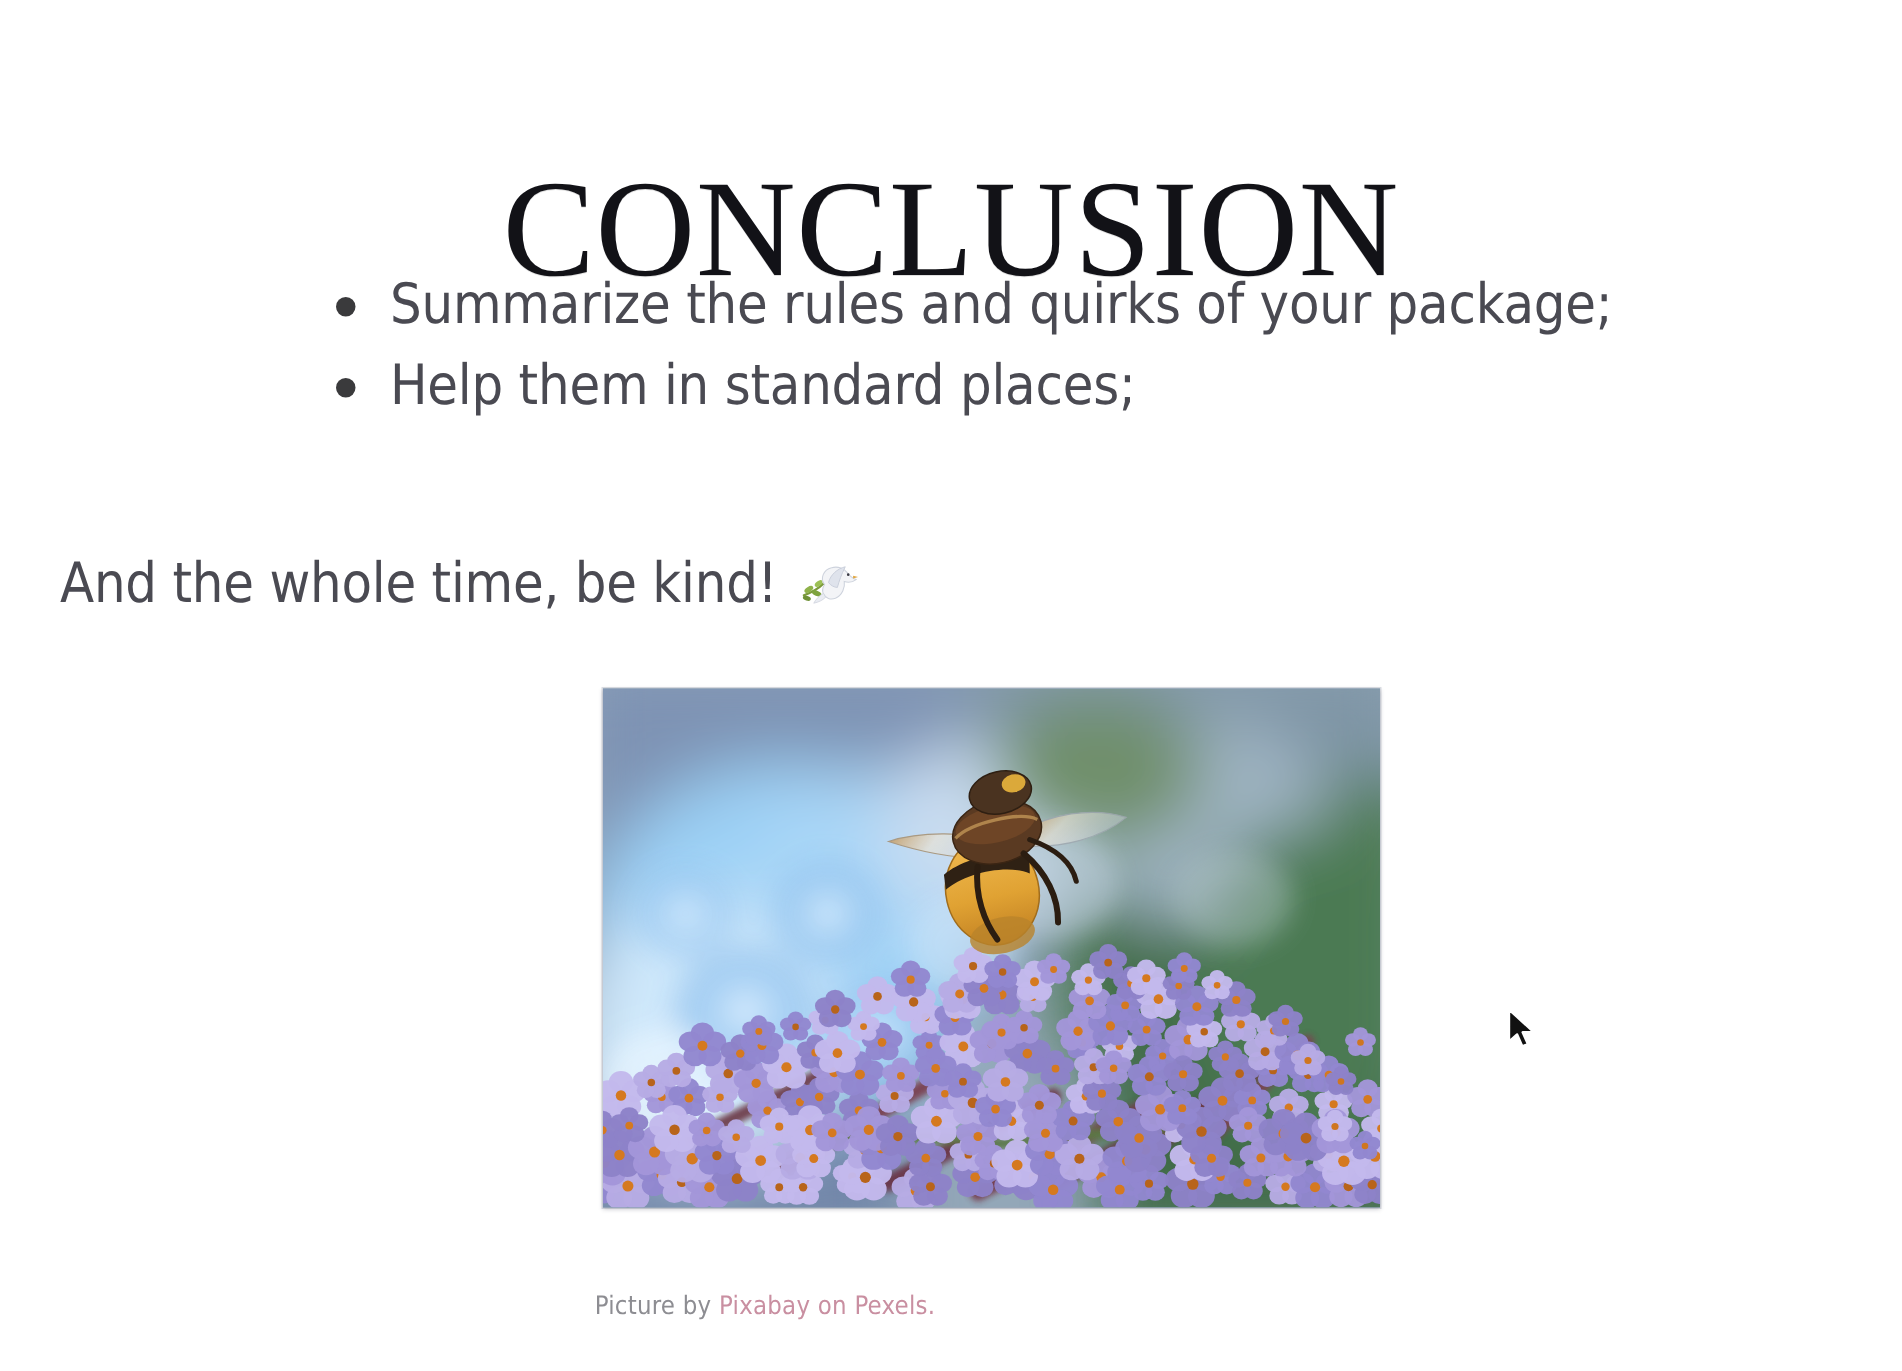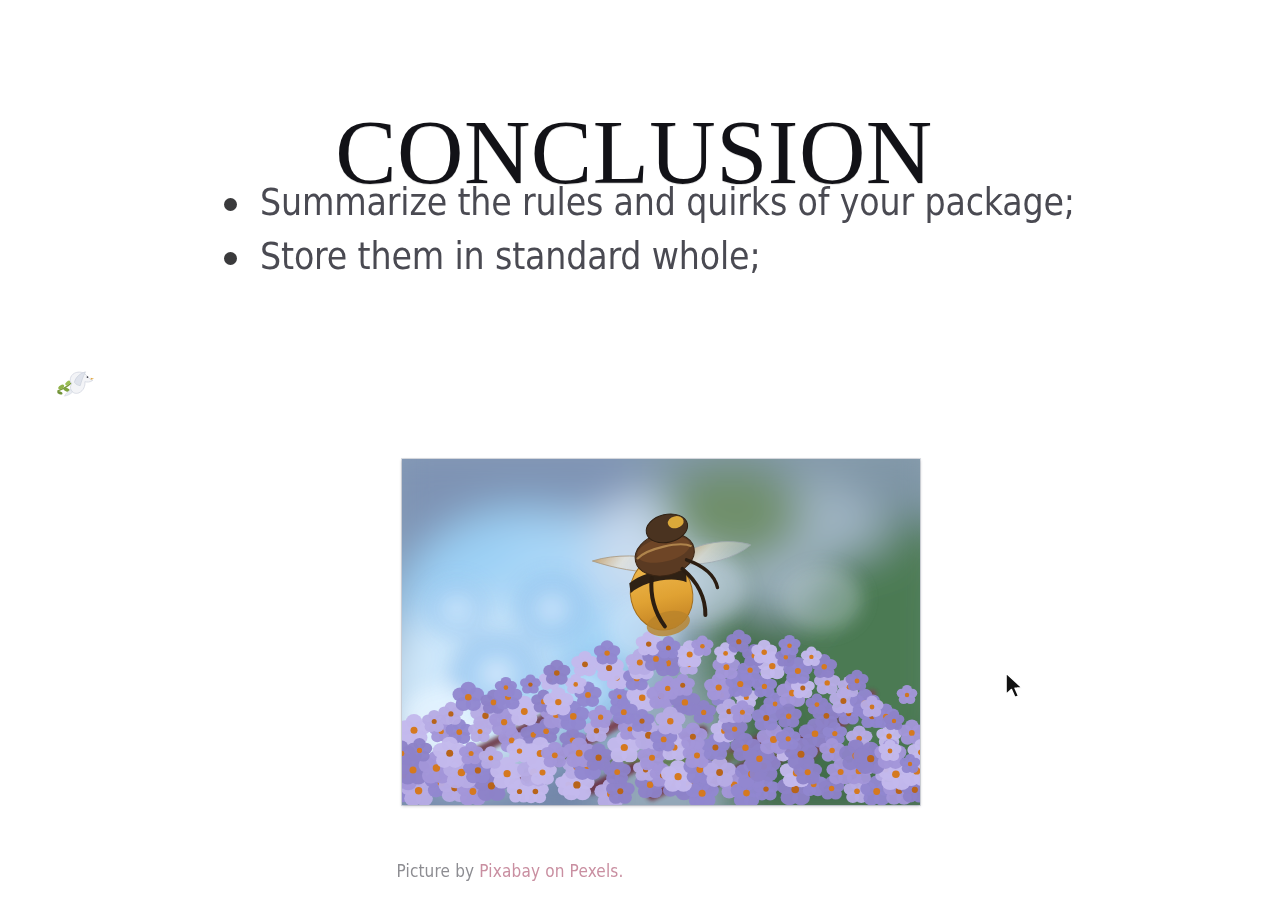--- a/index.html
+++ b/index.html
@@ -150,25 +150,26 @@
 
   <h1 id="slide-title">CONCLUSION</h1>
 
   <ul id="bullet-list" class="body-text">
     <li>
       <span class="bullet-dot"></span>
       <span class="bullet-label">Summarize the rules and quirks of your package;</span>
     </li>
     <li>
       <span class="bullet-dot"></span>
-      <span class="bullet-label">Store them in standard whole;</span>
+      <span class="bullet-label">Help them in standard places;</span>
     </li>
   </ul>
 
   <div id="closing-line" class="body-text">
+    <span class="closing-text">And the whole time, be kind!</span>
     <span id="dove-emoji">
       <svg viewBox="0 0 64 64" width="42" height="42" aria-hidden="true">
 
         <path d="M6 44 C14 41 21 37 26 32" stroke="#7c9a3c" stroke-width="2.4" fill="none" stroke-linecap="round"></path>
         <ellipse cx="11" cy="38" rx="5" ry="2.7" fill="#8fb24a" transform="rotate(-32 11 38)"></ellipse>
         <ellipse cx="19" cy="42" rx="5" ry="2.7" fill="#7ea33e" transform="rotate(22 19 42)"></ellipse>
         <ellipse cx="21" cy="32" rx="4.6" ry="2.5" fill="#9cc055" transform="rotate(-38 21 32)"></ellipse>
         <ellipse cx="9" cy="47" rx="4.2" ry="2.3" fill="#6f9137" transform="rotate(18 9 47)"></ellipse>
 
         <path d="M27 33 C22 27 26 18 34 16 C41 14 47 17 50 21 C53 25 56 27 59 28 C55 31 50 31 47 30 C48 36 45 44 38 47 C33 49 28 47 26 43 C24.5 40 25 36 27 33 Z" fill="#f3f4f7" stroke="#ced3dd" stroke-width="1.1"></path>

